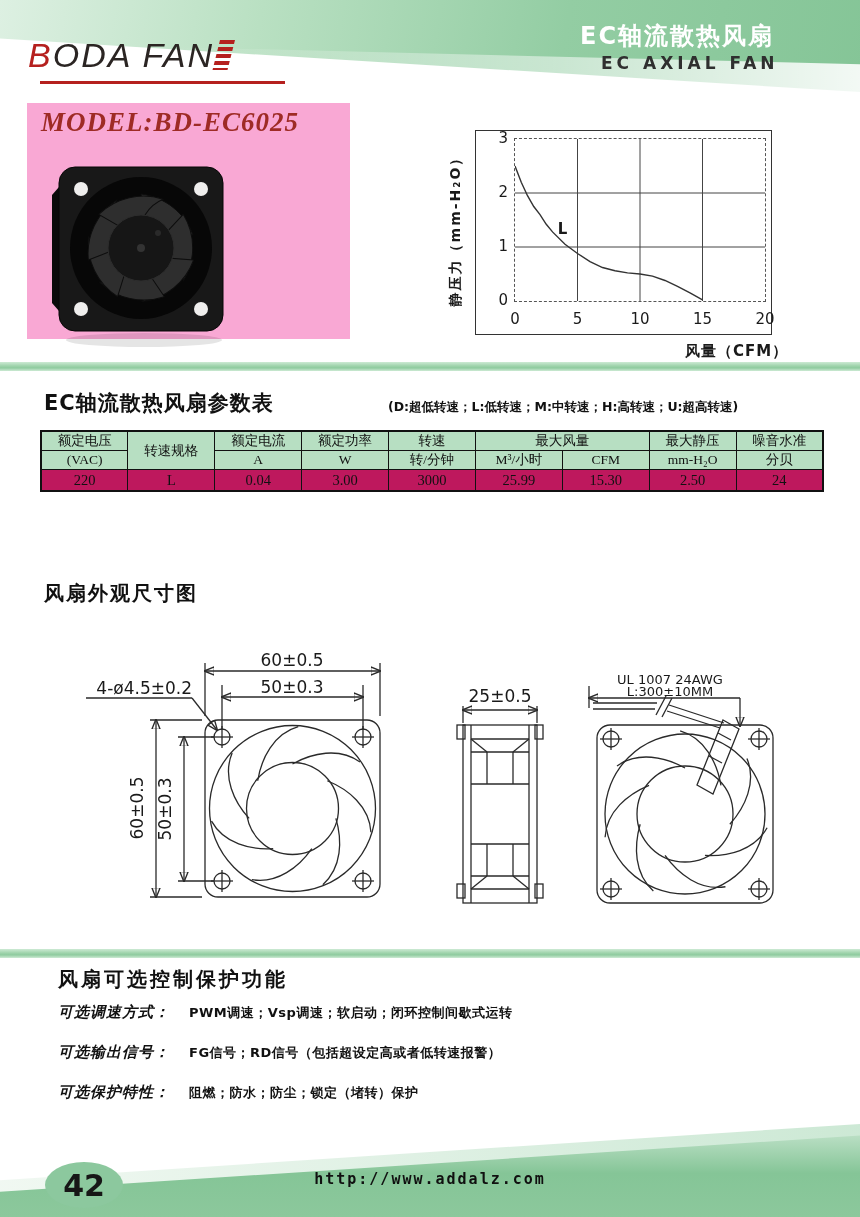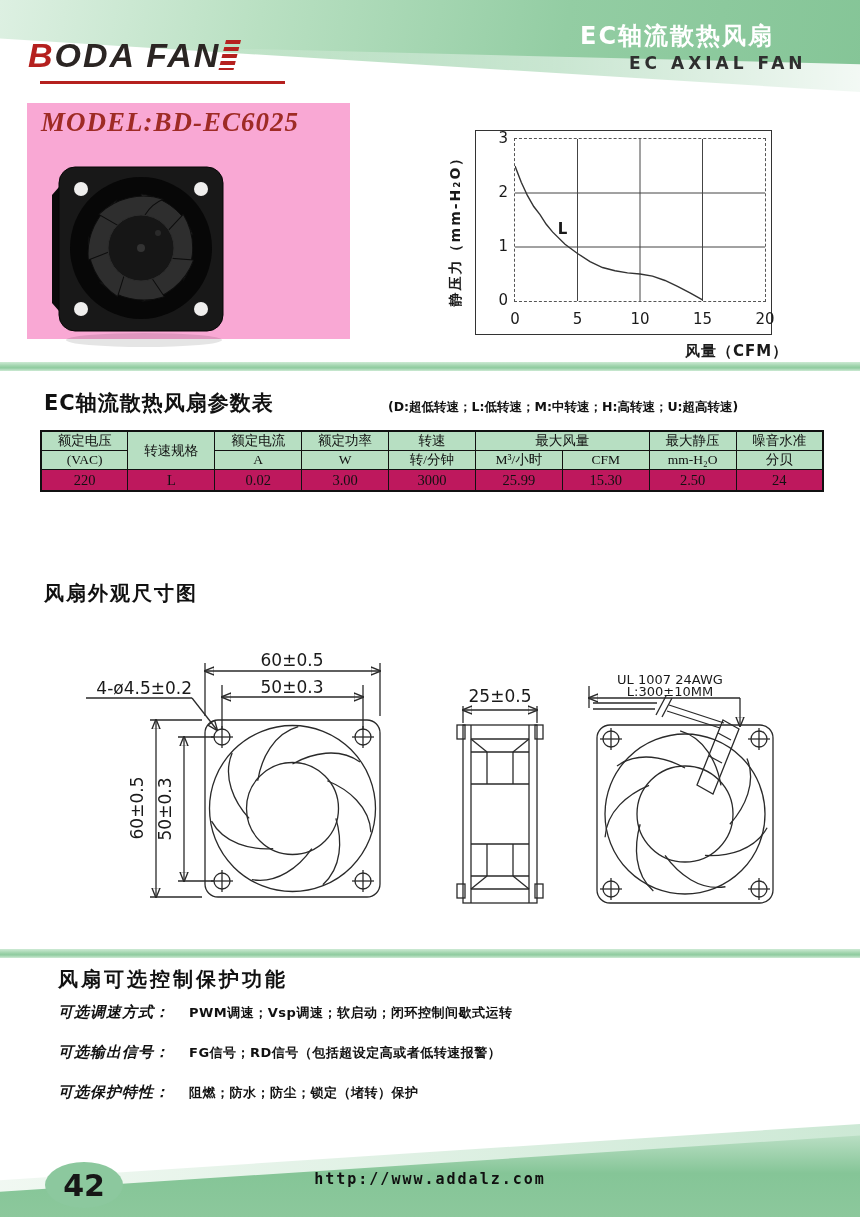--- a/index.html
+++ b/index.html
@@ -8,29 +8,29 @@
 
   
   #header{position:absolute;left:0;top:0;width:860px;height:107px;}
   .header-band{position:absolute;inset:0;
     background:linear-gradient(100deg,var(--green-light) 0%,#b9e0c2 30%,#93cda3 65%,var(--green-dark) 100%);
     clip-path:polygon(0 0,100% 0,100% 86%,0 36%);}
   .header-streak{position:absolute;inset:0;
     background:linear-gradient(to right,rgba(255,255,255,0) 20%,rgba(255,255,255,.9) 100%);
     clip-path:polygon(0 40%,100% 60%,100% 90%,0 58%);}
   #logo{position:absolute;left:28px;top:36px;font-family:"Liberation Sans","DejaVu Sans",sans-serif;
-        font-style:italic;font-weight:700;font-size:34px;letter-spacing:2px;color:#2b2523;white-space:nowrap;}
+        font-style:italic;font-weight:400;font-size:34px;letter-spacing:2px;color:#2b2523;white-space:nowrap;}
   #logo .logo-b{color:var(--logo-red);}
   .logo-stripes{display:inline-block;width:15px;height:30px;margin-left:3px;transform:skewX(-14deg) translateY(3px);
     background:repeating-linear-gradient(to bottom,var(--logo-red) 0 4px,transparent 4px 7px);}
   .logo-underline{position:absolute;left:40px;top:81px;width:245px;height:3px;background:var(--logo-red);}
   .header-title-zh{position:absolute;left:580px;top:20px;width:195px;font-size:24px;font-weight:bold;
     color:#fff;letter-spacing:2px;white-space:nowrap;}
   .header-title-en{position:absolute;left:601px;top:53px;font-size:17px;font-weight:bold;color:#2f2f2f;
-    letter-spacing:4px;white-space:nowrap;margin-left:28px;}
+    letter-spacing:4px;white-space:nowrap;}
 
   
   #photo-block{position:absolute;left:27px;top:103px;width:323px;height:236px;background:#f9a8d4;}
   #model-label{position:absolute;left:14px;top:4px;font-family:"Liberation Serif","DejaVu Serif",serif;
     font-style:italic;font-weight:bold;font-size:27px;color:var(--model-red);letter-spacing:1px;}
   #fan-photo{position:absolute;left:22px;top:56px;}
 
   
   #chart-frame{position:absolute;left:475px;top:130px;width:295px;height:203px;border:1px solid #333;background:#fff;}
   #plot{position:absolute;left:38px;top:7px;width:250px;height:162px;border:1px dashed #555;}
@@ -171,21 +171,21 @@
       <td class="hd">W</td>
       <td class="hd">转/分钟</td>
       <td class="hd">M³/小时</td>
       <td class="hd">CFM</td>
       <td class="hd">mm-H₂O</td>
       <td class="hd">分贝</td>
     </tr>
     <tr>
       <td class="val">220</td>
       <td class="val">L</td>
-      <td class="val">0.02</td>
+      <td class="val">0.04</td>
       <td class="val">3.00</td>
       <td class="val">3000</td>
       <td class="val">25.99</td>
       <td class="val">15.30</td>
       <td class="val">2.50</td>
       <td class="val">24</td>
     </tr>
   </tbody>
     </table>
 

